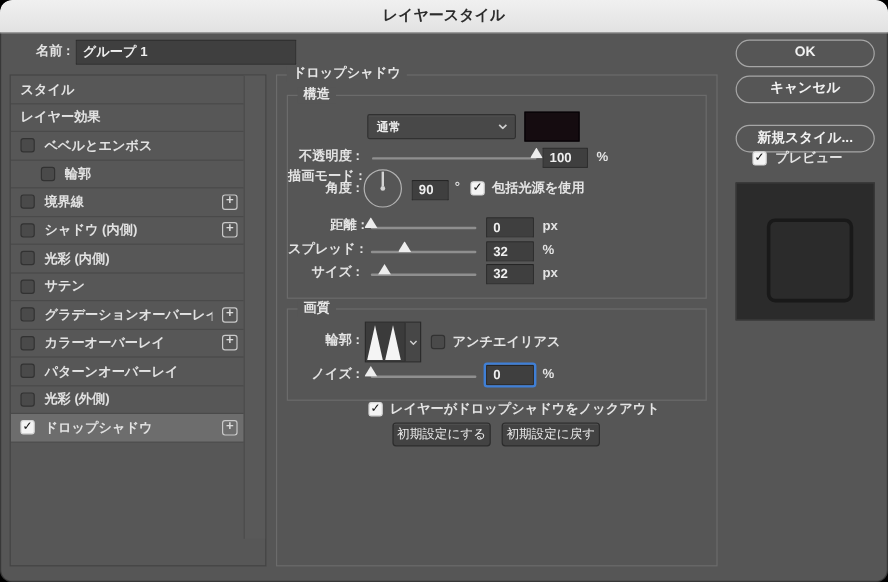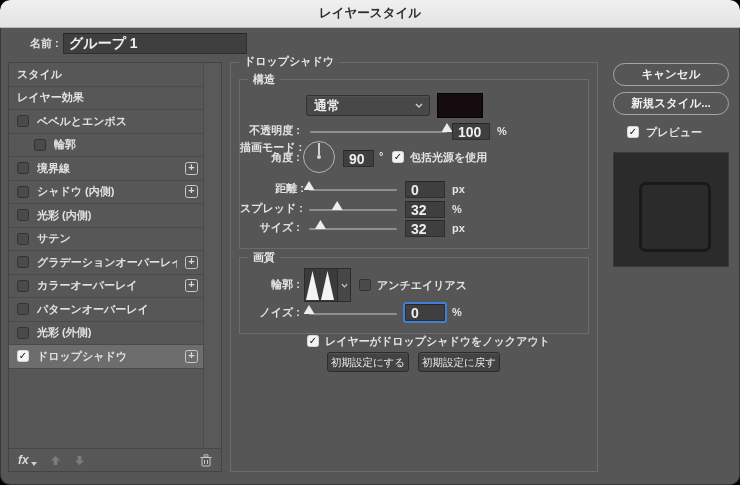--- a/index.html
+++ b/index.html
@@ -17,21 +17,21 @@
     position:absolute; left:0; top:0; right:0; height:27px;
     background:linear-gradient(#f0f0f0,#e2e2e2);
     border-bottom:1px solid #b9b9b9; border-radius:10px 10px 0 0;
     display:flex; align-items:center; justify-content:center;
     font-size:12.5px; font-weight:bold; color:#2c2c2c;text-align:center;
   }
   .lbl { position:absolute; font-size:11px; font-weight:bold; color:#e3e3e3; line-height:13px; white-space:nowrap; }
   .rlbl { text-align:right; }
   .tbox {
     position:absolute; background:#3f3f3f; border:1px solid #2e2e2e; border-top-color:#252525;
-    color:#efefef; font-size:14px; font-weight:bold; font-family:inherit;
+    color:#efefef; font-size:11px; font-weight:bold; font-family:inherit;
     padding:0 0 0 5px; margin:0; box-sizing:border-box; border-radius:1px;
   }
   .tbox.focused { outline:2px solid #3f7fd6; outline-offset:0; }
   
   .cb {
     position:absolute; width:12px; height:12px; box-sizing:border-box;
     background:#4a4a4a; border:1px solid #323232; border-radius:2.5px;
     display:flex; align-items:center; justify-content:center;
   }
   .cb.on { background:#f4f4f4; border-color:#d6d6d6; }
@@ -61,21 +61,21 @@
   }
   .fx { font-style:italic; font-weight:bold; font-size:12px; color:#d9d9d9; display:flex; align-items:flex-end; }
   .fx .caret { width:0; height:0; border-left:3.5px solid transparent; border-right:3.5px solid transparent; border-top:4px solid #cfcfcf; margin:0 0 1px 2px; }
   
   .group { position:absolute; border:1px solid #6b6b6b; box-sizing:border-box; }
   .group-title { position:absolute; top:-7px; left:8px; background:#565656; padding:0 5px; font-size:11px; font-weight:bold; color:#e6e6e6; line-height:13px; }
   
   .dropdown {
     position:absolute; background:#484848; border:1px solid #313131; border-radius:2px; box-sizing:border-box;
     box-shadow:inset 0 1px 0 rgba(255,255,255,.06);
-    display:flex; align-items:center; font-size:13px; font-weight:bold; color:#ececec; padding:0 6px 0 7px;
+    display:flex; align-items:center; font-size:10px; font-weight:bold; color:#ececec; padding:0 6px 0 7px;
   }
   .dropdown .dd-text { flex:1; }
   
   .track { position:absolute; height:2px; background:#8f8f8f; border-radius:1px; }
   .thumb { position:absolute; top:-8px; width:11px; height:9px; background:#ededed; clip-path:polygon(50% 0,100% 100%,0 100%); filter:drop-shadow(0 0 .5px #222); }
   
   .dial { position:absolute; width:32px; height:32px; border:1.5px solid #b3b3b3; border-radius:50%; box-sizing:border-box; }
   .dial .needle { position:absolute; left:50%; top:1px; width:2px; height:12px; margin-left:-1px; background:#d4d4d4; }
   .dial .dot { position:absolute; left:50%; top:50%; width:4px; height:4px; margin:-2px 0 0 -2px; background:#d4d4d4; border-radius:50%; }
   
@@ -103,22 +103,23 @@
 
 <div class="dialog">
 
   <div class="titlebar">
     <span>レイヤースタイル</span>
   </div>
 
   <span class="lbl" style="left:30px; top:37px;">名前 :</span>
   <input class="tbox" style="left: 63px; top: 33px; width: 184px; height: 21px;" value="グループ 1">
 
+  <div class="pill" style="top:33px;">OK</div>
   <div class="pill" style="top:63px;">キャンセル</div>
-  <div class="pill" style="top:92px;">新規スタイル...</div>
+  <div class="pill" style="top:104px;">新規スタイル...</div>
   <span class="cb on" style="left:627px; top:126px;"></span>
   <span class="lbl" style="left:646px; top:126px;">プレビュー</span>
   <div class="swatch-preview">
     <div class="inner"></div>
   </div>
 
   <div class="sidebar">
     <div class="sidebar-list">
         <div class="srow">
           <span class="srow-label">スタイル</span>
@@ -170,41 +171,20 @@
           <span class="cb rel"></span>
           <span class="srow-label">光彩 (外側)</span>
         </div>
         <div class="srow selected">
           <span class="cb rel on"></span>
           <span class="srow-label">ドロップシャドウ</span>
           <span class="plusbox"></span>
         </div>
       </div>
     <div class="scrollstrip"></div>
-    <div class="sidebar-toolbar">
-      <span class="fx">
-          <span>fx</span>
-          <span class="caret"></span>
-        </span>
-      <svg width="11" height="11" viewBox="0 0 12 12">
-          <path d="M6 1 L11 6 H8 V11 H4 V6 H1 Z" fill="#7c7c7c"></path>
-        </svg>
-      <svg width="11" height="11" viewBox="0 0 12 12">
-          <path d="M6 11 L1 6 H4 V1 H8 V6 H11 Z" fill="#7c7c7c"></path>
-        </svg>
-      <svg width="12" height="13" viewBox="0 0 12 13" style="margin-left:auto;">
-        <g fill="none" stroke="#c8c8c8" stroke-width="1">
-          <rect x="2" y="3.5" width="8" height="8.5" rx="1"></rect>
-          <line x1="0.5" y1="3.5" x2="11.5" y2="3.5"></line>
-          <rect x="4" y="0.8" width="4" height="2.2" rx="0.5"></rect>
-          <line x1="4.5" y1="6" x2="4.5" y2="10"></line>
-          <line x1="7.5" y1="6" x2="7.5" y2="10"></line>
-        </g>
-      </svg>
-    </div>
   </div>
 
   <div class="main-panel">
     <span class="group-title" style="top:-8px;">ドロップシャドウ</span>
 
     <div class="group" style="left:8px; top:16px; width:350px; height:170px;">
       <span class="group-title">構造</span>
 
       <span class="lbl rlbl" style="left:0; top:19px; width:60px;margin-top:42px;">描画モード :</span>
       <div class="dropdown" style="left:66px; top:15px; width:124px; height:21px;">

